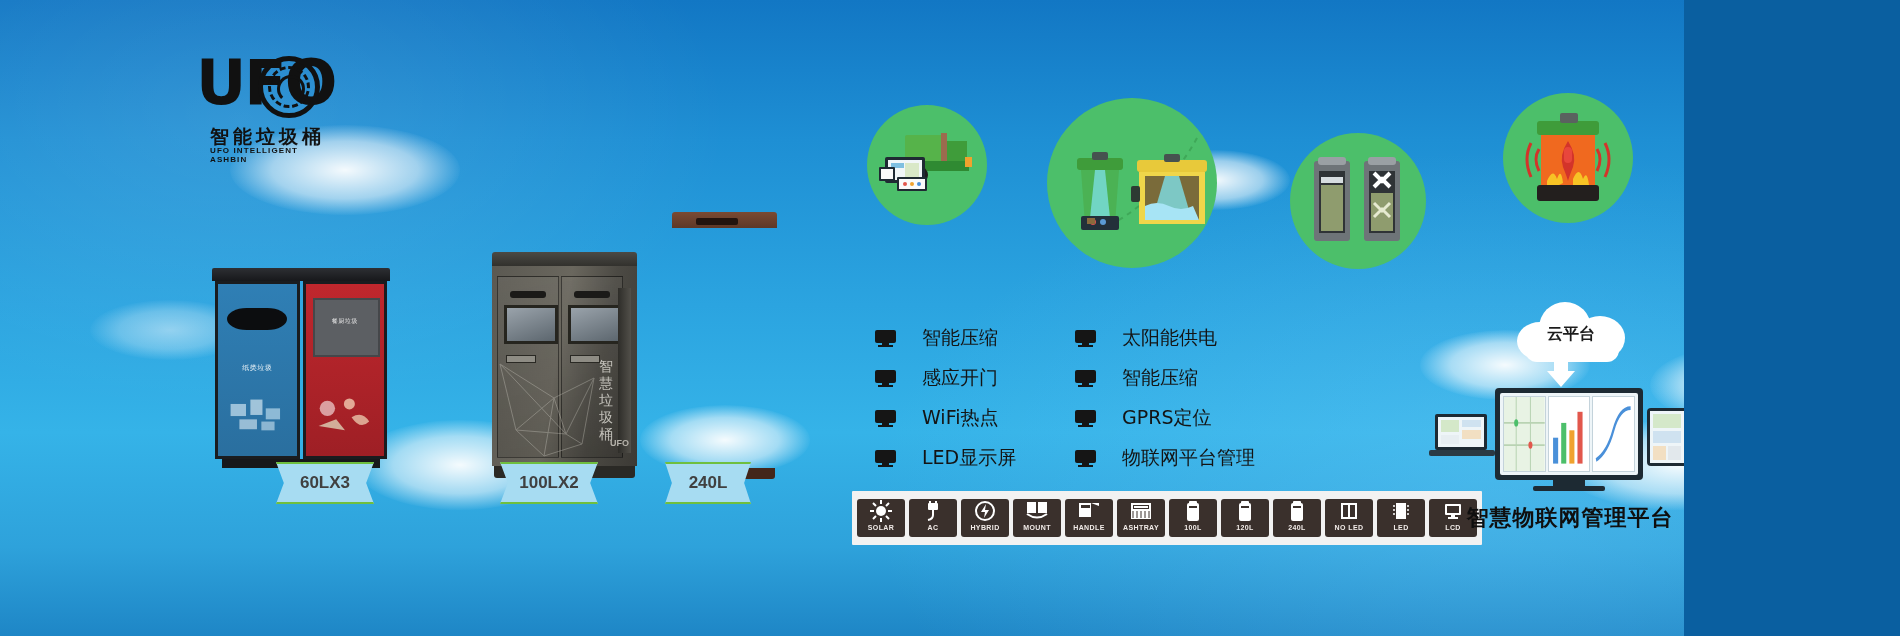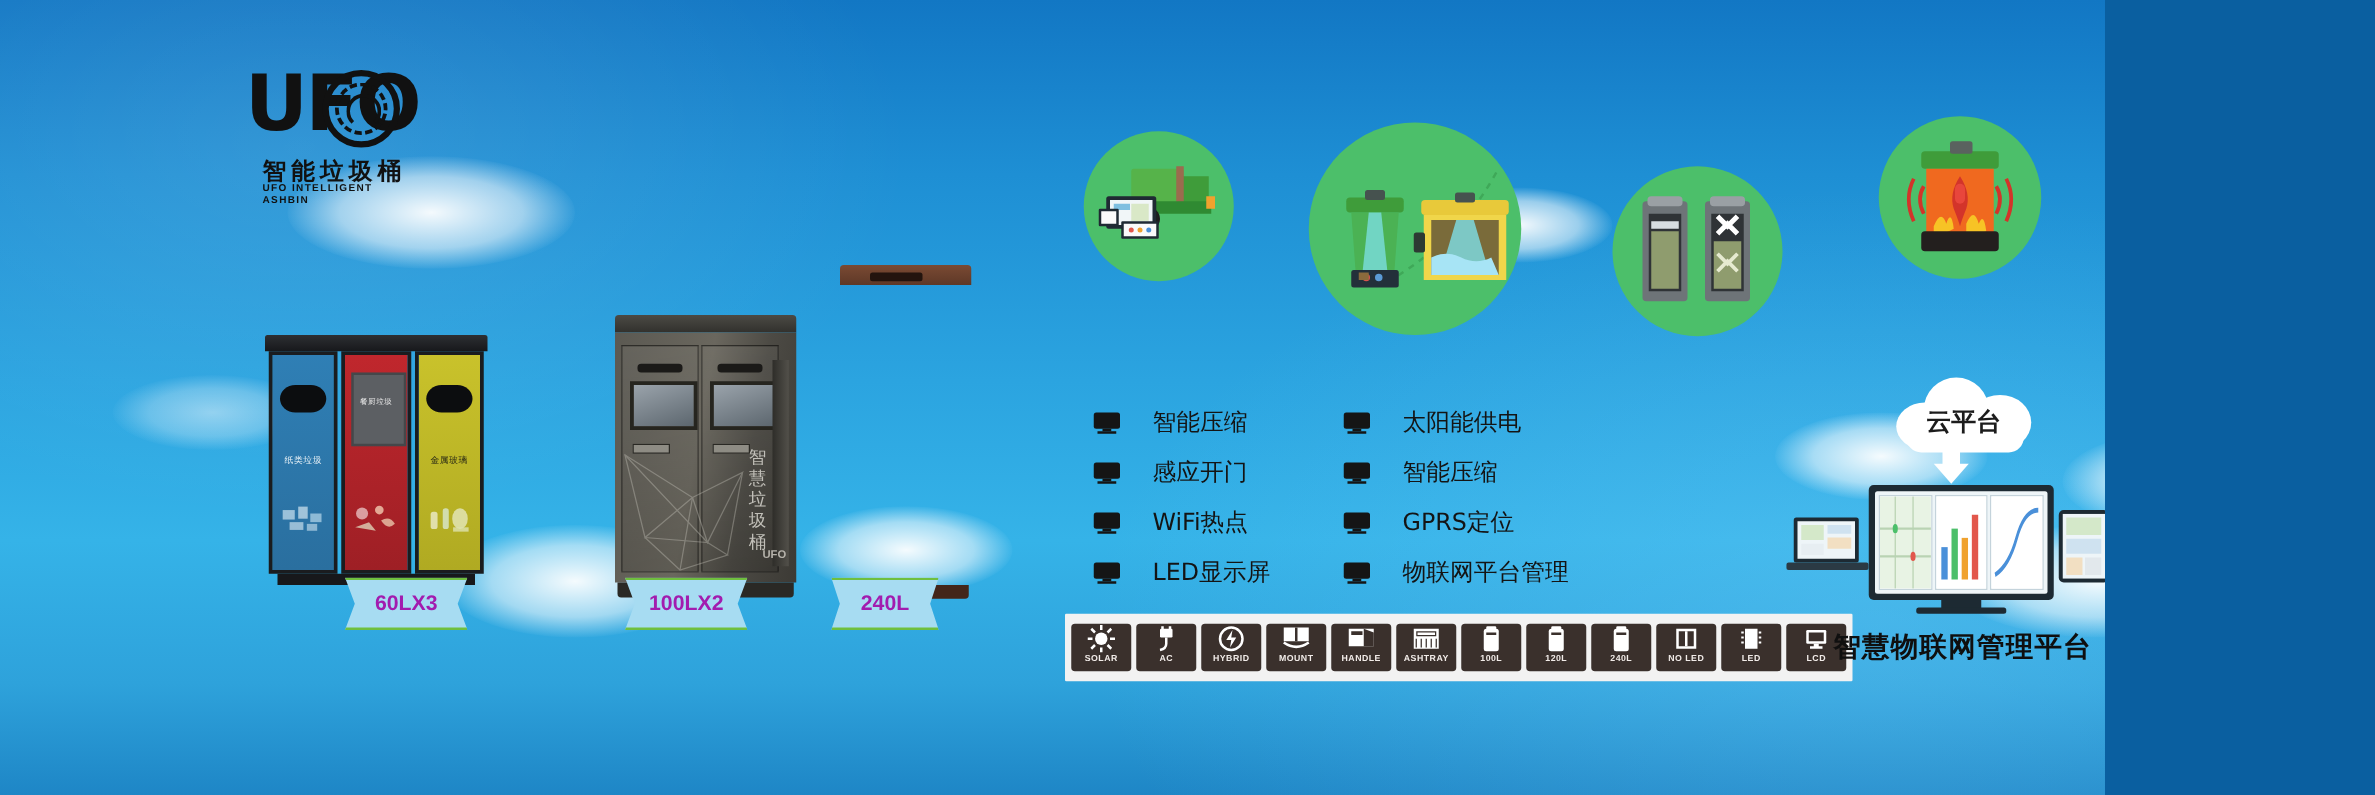--- a/index.html
+++ b/index.html
@@ -65,21 +65,21 @@
   .b1-led{position:absolute;left:24px;top:6px;width:42px;height:7px;background:#23140e;border-radius:2px;}
   .b1-screen{position:absolute;left:14px;top:20px;width:66px;height:48px;background:linear-gradient(160deg,#7a4229,#56301f);border:3px solid #3a2013;}
   .b1-screen span{position:absolute;left:0;right:0;top:36%;text-align:center;color:#d8c6b8;font-size:5px;line-height:7px;letter-spacing:.3px;}
   .b1-handle{position:absolute;left:10px;top:86px;width:28px;height:6px;background:#c08f72;border:1px solid #4a2a1b;}
   .b1-recycle{position:absolute;left:26px;top:118px;width:52px;height:52px;}
   .b1-rtxt{position:absolute;left:0;right:0;top:176px;text-align:center;color:#f3e4da;font-size:10px;
      font-family:"DejaVu Sans",sans-serif;letter-spacing:1px;}
   .b1-base{position:absolute;left:2px;top:256px;width:101px;height:11px;background:#43261a;border-radius:0 0 3px 3px;}
   
   .tag{position:absolute;height:38px;background:#a7dcf2;border-top:2px solid #6fbf3f;border-bottom:2px solid #6fbf3f;
-     display:flex;align-items:center;justify-content:center;color:#a21caf;font-weight:bold;font-size:17px;
+     display:flex;align-items:center;justify-content:center;color:#404040;font-weight:bold;font-size:17px;
      clip-path:polygon(0 0,100% 0,92% 50%,100% 100%,0 100%,8% 50%);}
   #tag1{left:276px;top:462px;width:98px;}
   #tag2{left:500px;top:462px;width:98px;}
   #tag3{left:665px;top:462px;width:86px;}
   
   .gcircle{position:absolute;border-radius:50%;background:#4cbf6a;}
   #gc1{left:867px;top:105px;width:120px;height:120px;}
   #gc2{left:1047px;top:98px;width:170px;height:170px;}
   #gc3{left:1290px;top:133px;width:136px;height:136px;}
   #gc4{left:1503px;top:93px;width:130px;height:130px;}
@@ -97,21 +97,21 @@
   #strip{position:absolute;left:852px;top:491px;height:46px;background:#f2f2f2;display:flex;align-items:center;
      padding:4px 5px;gap:4px;border-radius:1px;}
   .sicon{width:48px;height:38px;background:#3a302c;border-radius:3px;position:relative;overflow:hidden;
      display:flex;flex-direction:column;align-items:center;justify-content:flex-start;}
   .sicon .glyph{height:24px;width:100%;display:flex;align-items:center;justify-content:center;}
   .sicon .cap{font-size:7px;color:#f2ece9;font-weight:bold;letter-spacing:.4px;line-height:9px;}
   
   #cloudplat{position:absolute;left:1425px;top:300px;width:300px;height:190px;}
   .cp-cloud{position:absolute;left:92px;top:0;width:108px;height:60px;}
   .cp-cloud .lobe{position:absolute;background:#fff;border-radius:50%;}
-  .cp-label{position:absolute;left:0;right:0;top:24px;text-align:center;font-size:20px;color:#1c1c1c;font-weight:bold;
+  .cp-label{position:absolute;left:0;right:0;top:24px;text-align:center;font-size:16px;color:#1c1c1c;font-weight:bold;
      font-family:"DejaVu Sans",sans-serif;z-index:3;}
   .cp-arrow{position:absolute;left:136px;top:56px;width:0;height:0;}
   .cp-arrow .shaft{position:absolute;left:-7px;top:0;width:14px;height:16px;background:#fff;}
   .cp-arrow .head{position:absolute;left:-14px;top:15px;width:0;height:0;border-left:14px solid transparent;
      border-right:14px solid transparent;border-top:16px solid #fff;}
   .cp-monitor{position:absolute;left:70px;top:88px;width:148px;height:92px;background:#1d2a33;border-radius:4px;padding:5px;box-sizing:border-box;}
   .cp-screen{width:100%;height:100%;background:#eef5f8;border-radius:2px;display:flex;gap:2px;padding:3px;box-sizing:border-box;}
   .cp-stand{position:absolute;left:128px;top:180px;width:32px;height:8px;background:#1d2a33;}
   .cp-base{position:absolute;left:108px;top:186px;width:72px;height:5px;background:#1d2a33;border-radius:2px;}
   .cp-laptop{position:absolute;left:4px;top:112px;width:66px;height:50px;}
@@ -160,30 +160,20 @@
         </svg>
       </div>
       <div class="b3 red">
         <div class="panel"></div>
         <div class="cnlbl" style="top:19%;font-size:6px;color:#e8e8e8">餐厨垃圾</div>
         <svg class="art" viewBox="0 0 60 40">
           <circle cx="14" cy="14" r="7" fill="#f2d9d9" opacity=".8"></circle>
           <circle cx="34" cy="10" r="5" fill="#ffe9c9" opacity=".8"></circle>
           <path d="M6 30 L22 24 L30 34 Z" fill="#e8f0d0" opacity=".8"></path>
           <path d="M36 22 Q46 16 52 26 Q44 34 36 22" fill="#f6e2c2" opacity=".8"></path>
-        </svg>
-      </div>
-      <div class="b3 yellow">
-        <div class="slot"></div>
-        <div class="cnlbl dark">金属玻璃</div>
-        <svg class="art" viewBox="0 0 60 40">
-          <rect x="8" y="12" width="8" height="20" rx="3" fill="#f2f2dd" opacity=".85"></rect>
-          <rect x="22" y="8" width="7" height="24" rx="3" fill="#ddeee2" opacity=".85"></rect>
-          <ellipse cx="42" cy="20" rx="9" ry="12" fill="#eef3d8" opacity=".8"></ellipse>
-          <rect x="34" y="30" width="18" height="5" fill="#e6ecc9" opacity=".8"></rect>
         </svg>
       </div>
     </div>
     <div class="bin3-legs"></div>
   </div>
   <div class="tag" id="tag1">60LX3</div>
 
   <div id="bin2">
     <div class="b2-top"></div>
     <div class="b2-body">

